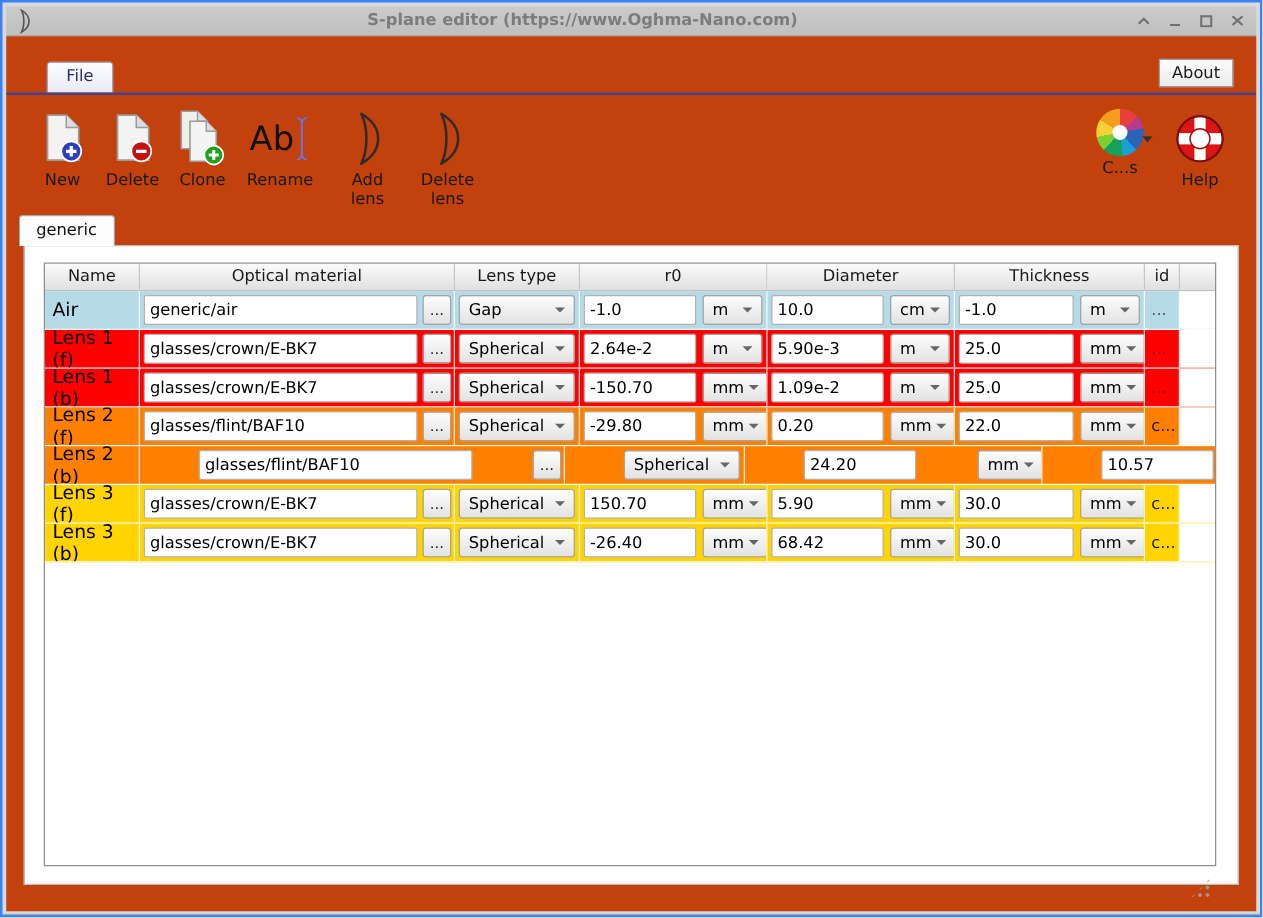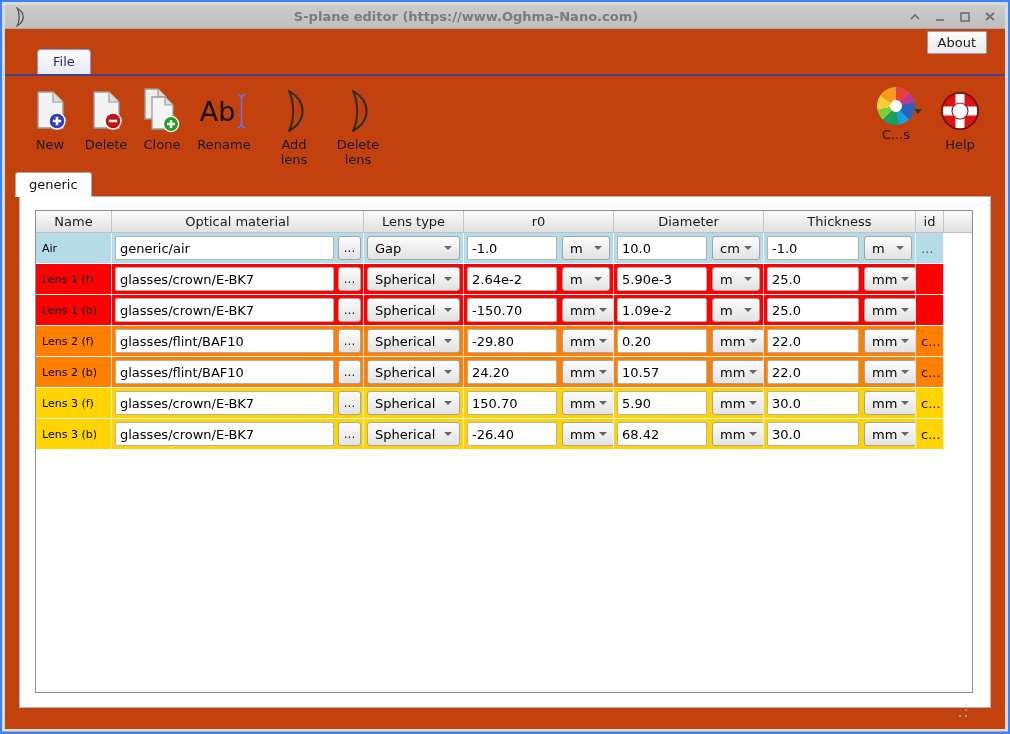--- a/index.html
+++ b/index.html
@@ -17,21 +17,21 @@
             display:flex; align-items:center; justify-content:center; padding:0; }
   .win-btn svg{ display:block; }
   
   .content{ flex:1; background:#c2410c; position:relative; overflow:hidden; }
   
   .tabrow{ margin-top:20px; padding:0 16px; border-bottom:2px solid #42428e;
            display:flex; align-items:flex-end; position:relative; }
   .file-tab{ margin-left:16px; background:linear-gradient(#fdfdff,#e7e9f7); border:1px solid #9a9ab8;
              border-bottom:none; border-radius:4px 4px 0 0; padding:4px 15px 5px;
              font-size:13px; color:#2c2c6a; }
-  .about-btn{ position:absolute; right:18px; bottom:20px; background:linear-gradient(#fdfdfd,#ebebeb);
+  .about-btn{ position:absolute; right:18px; bottom:4px; background:linear-gradient(#fdfdfd,#ebebeb);
               border:1px solid #9c9c9c; border-radius:1px; padding:3px 10px; font-size:13px; color:#1a1a1a;
               font-family:"DejaVu Sans", sans-serif;margin-left:44px; }
   
   .toolbar{ display:flex; align-items:flex-start; padding:10px 18px 0 20px; height:84px; }
   .titem{ display:flex; flex-direction:column; align-items:center; margin-right:6px; min-width:50px; }
   .ticon{ height:50px; display:flex; align-items:center; justify-content:center; }
   .tlabel{ font-size:13px; color:#1a1a1a; text-align:center; white-space:pre-line; line-height:1.15; margin-top:2px; }
   .rename-ic{ display:flex; align-items:center; }
   .rename-ab{ font-size:27px; color:#111; letter-spacing:0; }
   .tspacer{ flex:1; }
@@ -51,21 +51,21 @@
                border:1px solid #8f8f8f; background:#fff; overflow:hidden; }
   
   .thead{ display:grid; grid-template-columns:76px 252px 100px 150px 150px 152px 28px 1fr; height:22px; }
   .thead .hc{ background:linear-gradient(#fbfbfb,#e0e0e0); border-right:1px solid #c6c6c6; border-bottom:1px solid #c0c0c0;
               font-size:13px; color:#1a1a1a; display:flex; align-items:center; justify-content:center; overflow:hidden; }
   .thead .hc:last-child{ border-right:none; }
   .trow{ display:grid; grid-template-columns:76px 224px 28px 100px 95px 55px 95px 55px 97px 55px 28px 1fr;
          height:31px; border-bottom:1px solid #fff; }
   .cell{ display:flex; align-items:center; overflow:hidden; }
   .cell.sep{ border-right:1px solid rgba(255,255,255,.85); }
-  .cell.name{ padding-left:6px; font-size:11px; color:#000; }
+  .cell.name{ padding-left:6px; font-size:15px; color:#000; }
   .tin{ width:100%; height:24px; margin:0 2px 0 3px; border:1px solid #b2b2b2; border-radius:2px;
         font-family:"DejaVu Sans", sans-serif; font-size:13px; color:#000; padding:0 4px; background:#fff; }
   .combo{ height:24px; margin:0 3px; flex:1; background:linear-gradient(#fdfdfd,#e2e2e2);
           border:1px solid #a4a4a4; border-radius:3px; display:flex; align-items:center;
           justify-content:space-between; padding:0 7px; font-size:13px; color:#000; cursor:default; }
   .combo .arrow{ width:0; height:0; border-left:4px solid transparent; border-right:4px solid transparent;
                  border-top:4px solid #666; margin-left:4px; flex:0 0 auto; }
   .browse-btn{ height:24px; margin:0 2px; flex:1; background:linear-gradient(#fdfdfd,#e2e2e2);
                border:1px solid #a4a4a4; border-radius:3px; font-size:12px; color:#222;
                font-family:"DejaVu Sans", sans-serif; padding:0; }
@@ -409,21 +409,21 @@
     <div class="cell sep">
       <div class="combo">
                   <span>mm</span>
                   <i class="arrow"></i>
                 </div>
               </div>
     <div class="cell idc sep" style="color: rgb(26, 26, 26);">c...</div>
     <div class="cell filler"></div>
   </div>
 
-  <div class="trow" style="background: rgb(255, 128, 0);">
+  <div class="trow" style="background: rgb(255, 128, 0); gap: 44px;">
     <div class="cell name sep">Lens 2 (b)</div>
     <div class="cell">
       <input class="tin" value="glasses/flint/BAF10" style="">
               </div>
     <div class="cell sep">
       <button class="browse-btn">...</button>
               </div>
     <div class="cell sep">
       <div class="combo">
                   <span>Spherical</span>

